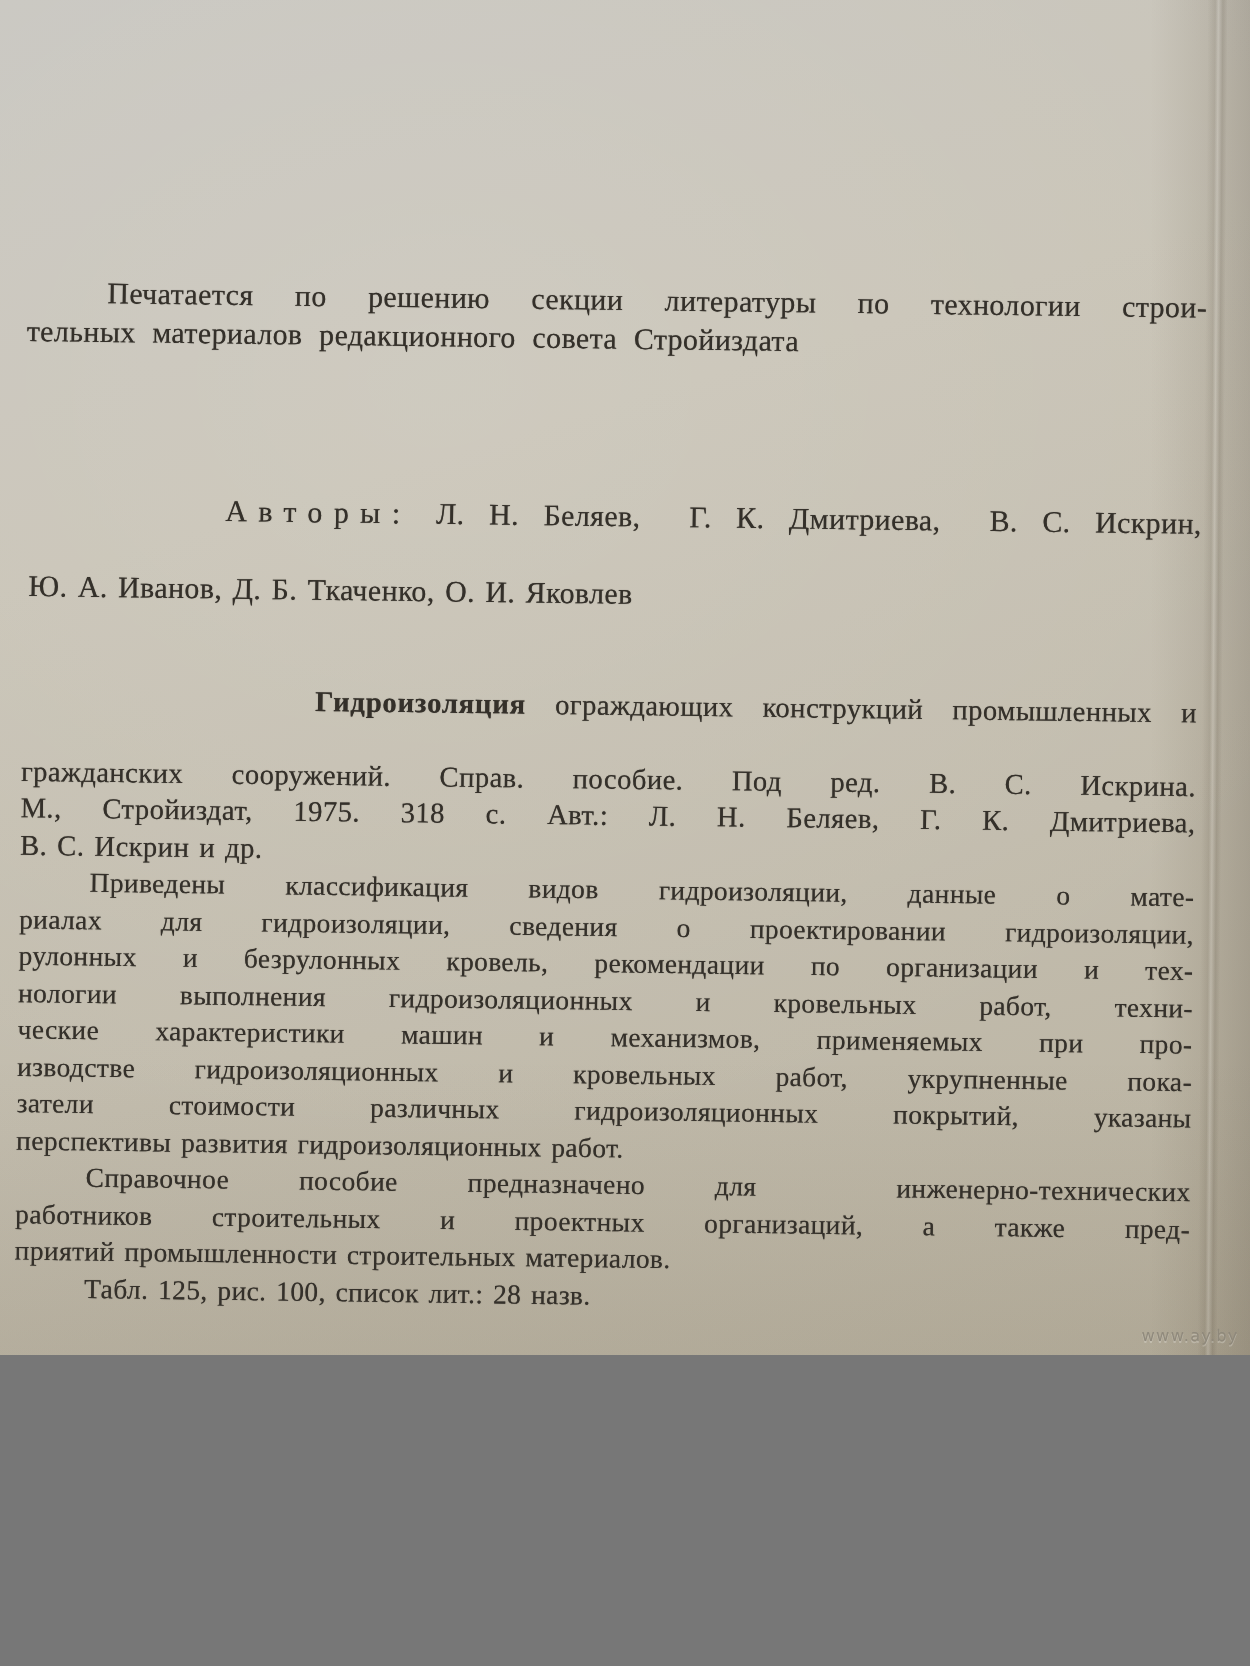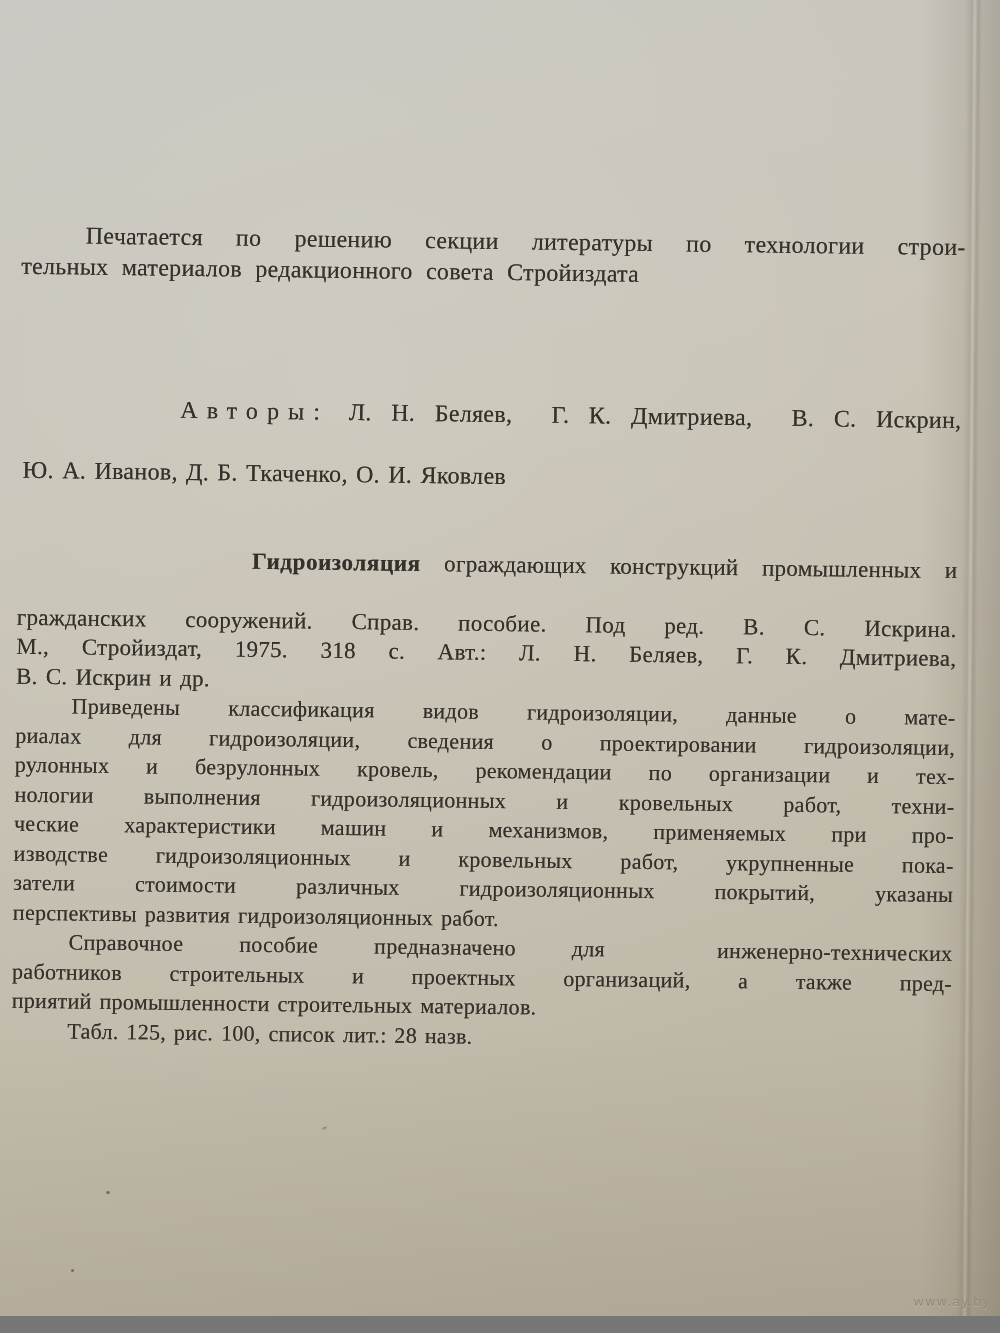--- a/index.html
+++ b/index.html
@@ -1,18 +1,18 @@
 <!DOCTYPE html>
 <html><head>
 <meta charset="utf-8">
 <style>
   html,body{margin:0;padding:0;background:#777;}
   .photo{
     position:relative;
-    width:1000px;height:1316px;
+    width:1000px;height:1084px;
     overflow:hidden;
     background:
       radial-gradient(130% 95% at 35% 28%, rgba(255,255,255,0.10), rgba(0,0,0,0) 62%),
       linear-gradient(to bottom, rgba(0,0,0,0) 78%, rgba(88,76,56,0.10) 100%),
       linear-gradient(to right, rgba(0,0,0,0) 92%, rgba(88,76,56,0.12) 96.5%, rgba(70,60,45,0.22) 100%),
       linear-gradient(163deg, #c9c7c1 0%, #c9c4b7 34%, #c2bcad 66%, #b9b2a0 100%);
     font-family:"Liberation Serif","DejaVu Serif",serif;
     color:#34302a;
   }
   .crease{

